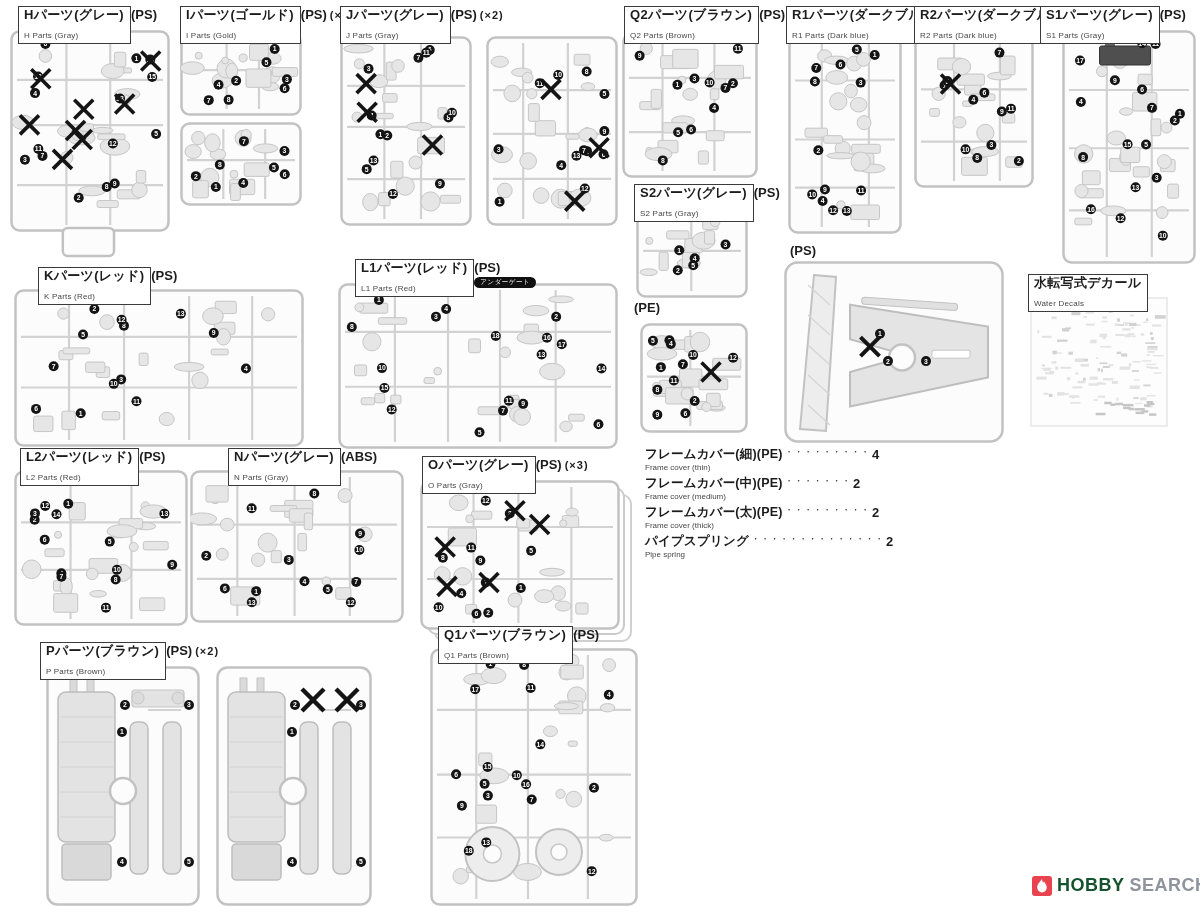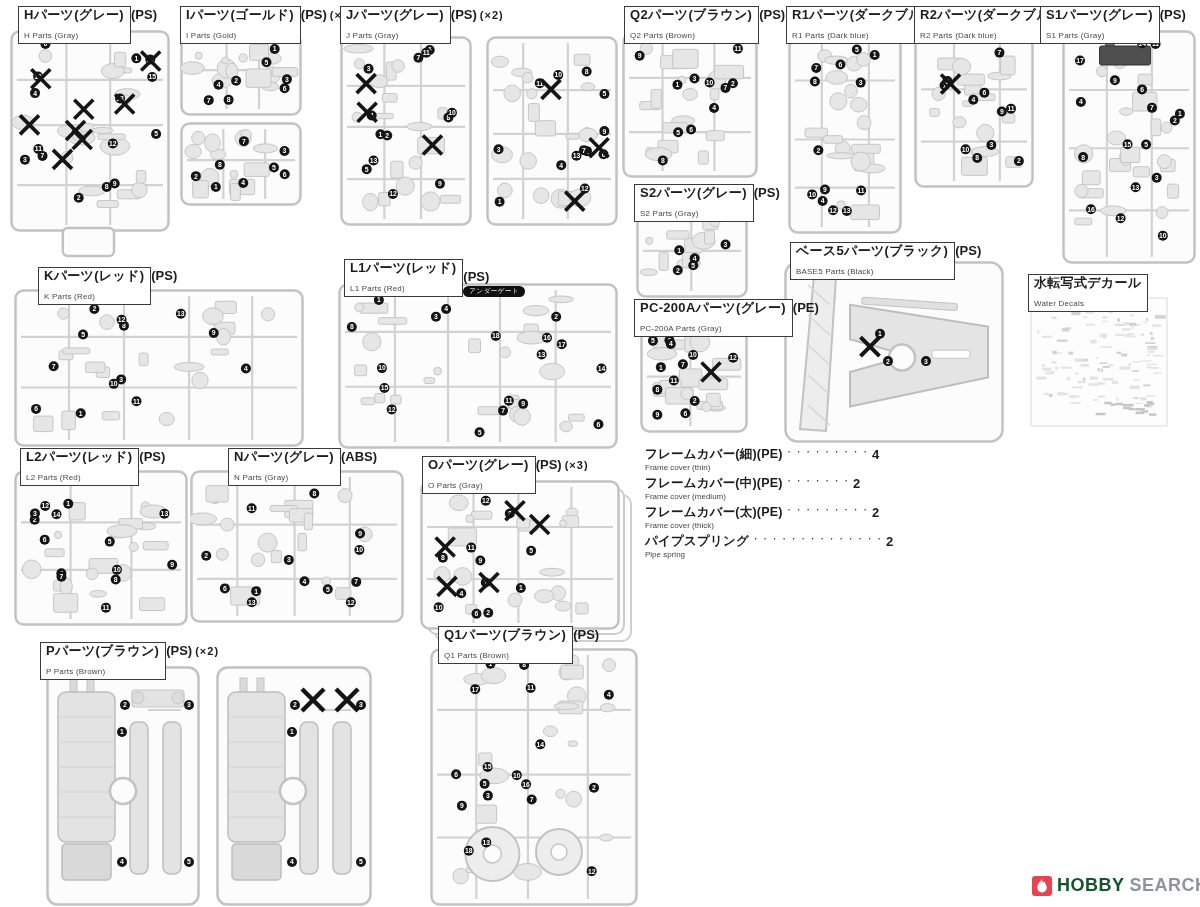--- a/index.html
+++ b/index.html
@@ -125,21 +125,21 @@
     <div class="jp">Kパーツ(レッド)</div>
     <div class="en">K Parts (Red)</div>
   </div>
   <div class="side">
       <div class="mc">
         <span class="mat">(PS)</span>
       </div>
     </div>
 </div>
 
-<div class="hdr" style="left: 344px; top: 259px; align-items: flex-end;">
+<div class="hdr" style="left: 355px; top: 259px;">
   <div class="hdr-box">
     <div class="jp">L1パーツ(レッド)</div>
     <div class="en">L1 Parts (Red)</div>
   </div>
   <div class="side">
     <div class="mc">
         <span class="mat">(PS)</span>
       </div>
     <span class="badge">アンダーゲート</span>
   </div>
@@ -151,36 +151,28 @@
     <div class="en">S2 Parts (Gray)</div>
   </div>
   <div class="side">
       <div class="mc">
         <span class="mat">(PS)</span>
       </div>
     </div>
 </div>
 
 <div class="hdr" style="left: 634px; top: 299px;">
-  <div class="hdr-box">
-    <div class="jp">PC-200Aパーツ(グレー)</div>
-    <div class="en">PC-200A Parts (Gray)</div>
-  </div>
   <div class="side">
       <div class="mc">
         <span class="mat">(PE)</span>
       </div>
     </div>
 </div>
 
 <div class="hdr" style="left: 790px; top: 242px;">
-  <div class="hdr-box">
-    <div class="jp">ベース5パーツ(ブラック)</div>
-    <div class="en">BASE5 Parts (Black)</div>
-  </div>
   <div class="side">
       <div class="mc">
         <span class="mat">(PS)</span>
       </div>
     </div>
 </div>
 
 <div class="hdr" style="left: 1028px; top: 274px;">
   <div class="hdr-box">
     <div class="jp">水転写式デカール</div>

